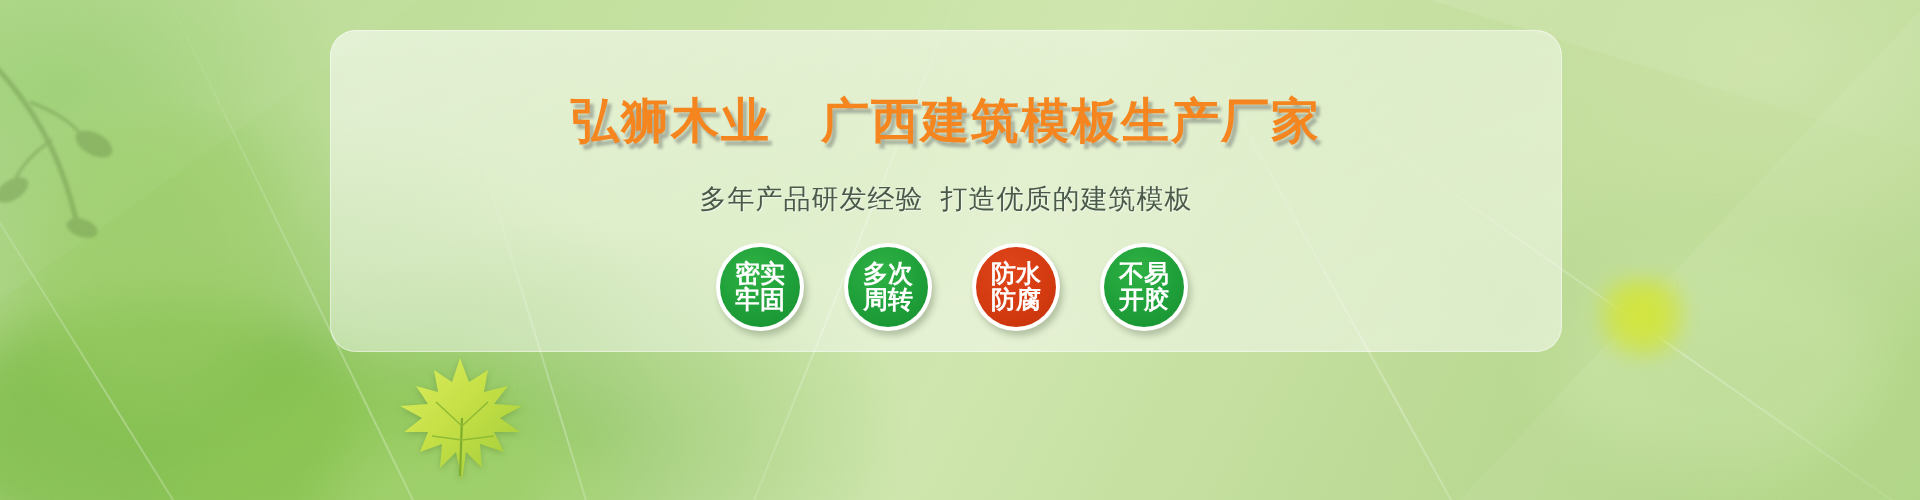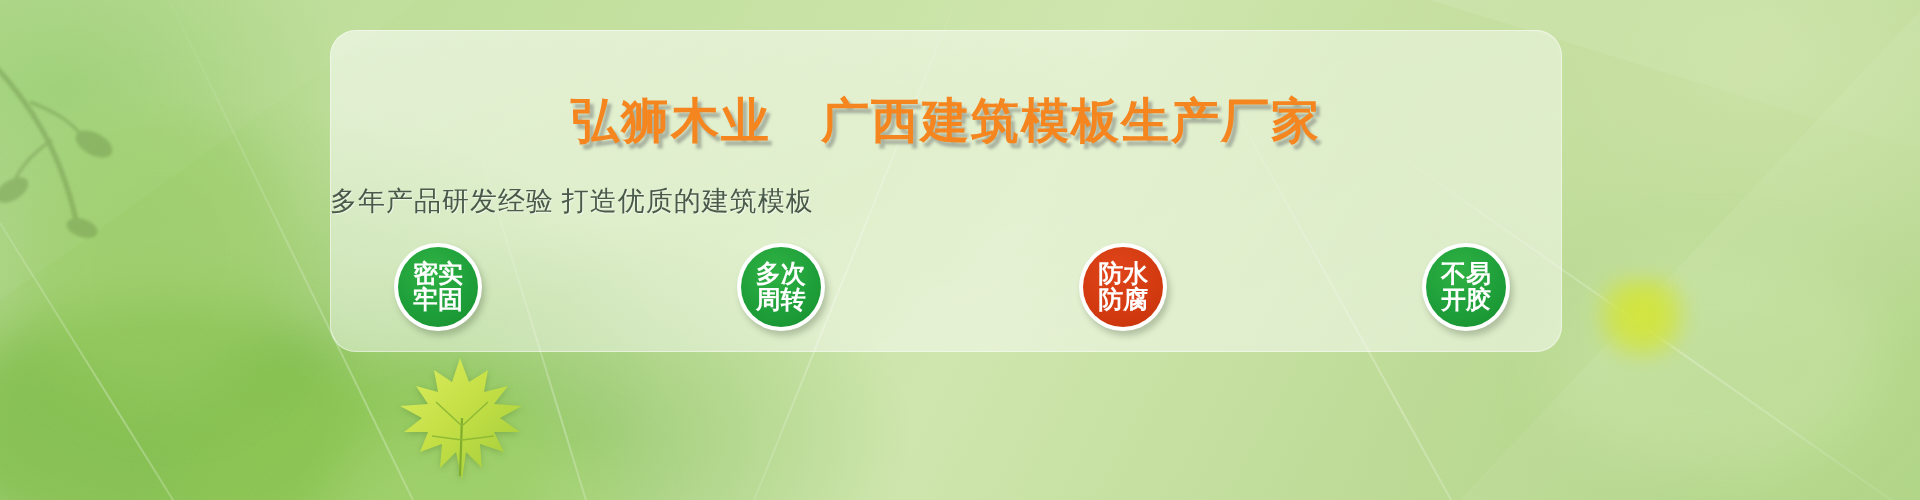--- a/index.html
+++ b/index.html
@@ -113,37 +113,37 @@
     letter-spacing: 2px;
     text-shadow: 4px 5px 3px rgba(90,90,90,0.42);
     white-space: pre;
     margin-top: 20px;
   }
 
   
   #subtitle {
     position: absolute;
     left: 0; right: 0; top: 158px;
-    text-align: left;
-    font-family: Liberation Serif, serif;
+    text-align: center;
+    font-family: Liberation Mono, monospace;
     font-size: 27px;
     line-height: 1;
     color: #4a5a4a;
     letter-spacing: 1px;
     text-shadow: 1px 1px 1px rgba(255,255,255,0.6);
     white-space: pre;
   }
 
   
   #badges {
     position: absolute;
     left: 64px; right: 52px; top: 205px;
     height: 104px;
     display: flex;
-    justify-content: space-between;
+    justify-content: center;
     align-items: center;
     gap: 40px;
   }
 
   .badge {
     position: relative;
     width: 88px; height: 88px;
     border-radius: 50%;
     background: #ffffff;
     box-shadow: 3px 5px 6px rgba(70,90,60,0.30);

